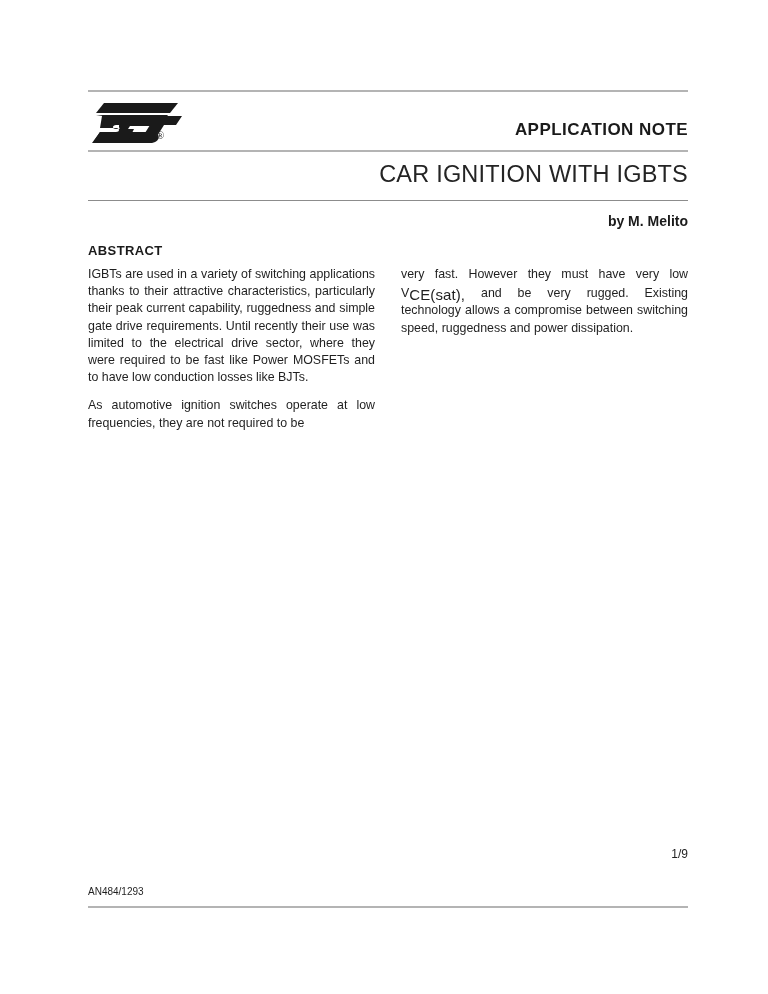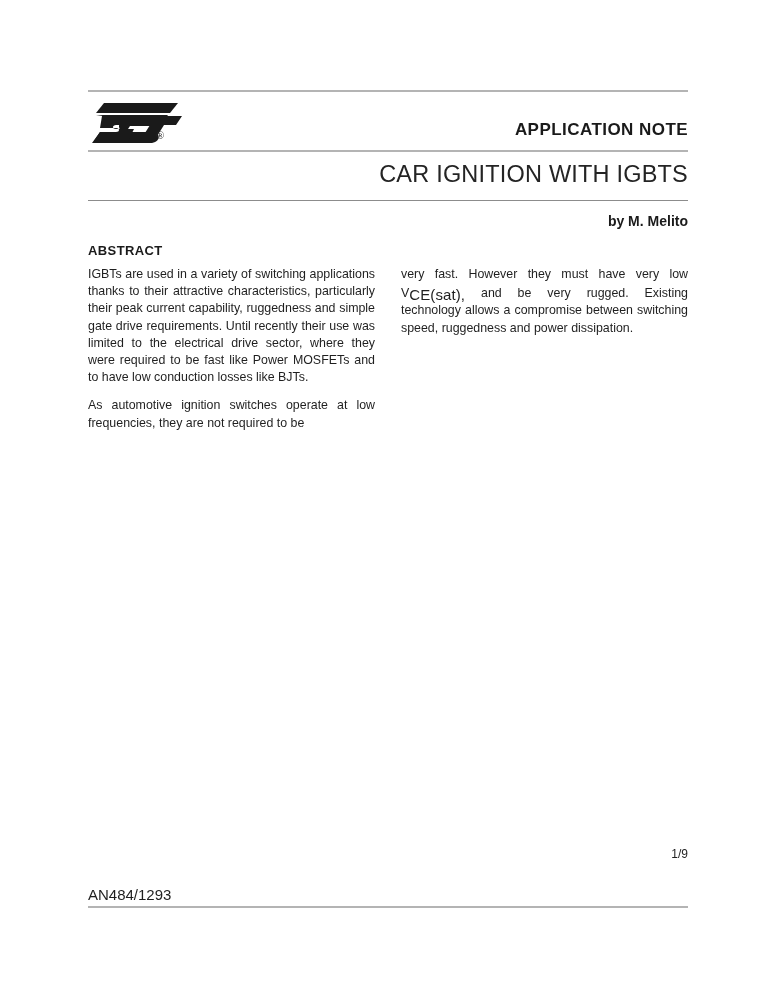--- a/index.html
+++ b/index.html
@@ -161,21 +161,21 @@
     position: relative;
     top: 3px;
     letter-spacing: 0.1px;
   }
 
   
   .footer-left {
     position: absolute;
     left: 0;
     top: 886px;
-    font-size: 15px;
+    font-size: 10px;
     color: #1f1f1f;
   }
   .footer-right {
     position: absolute;
     right: 0;
     top: 847px;
     font-size: 12px;
     color: #1f1f1f;
     text-align: left;
   }

